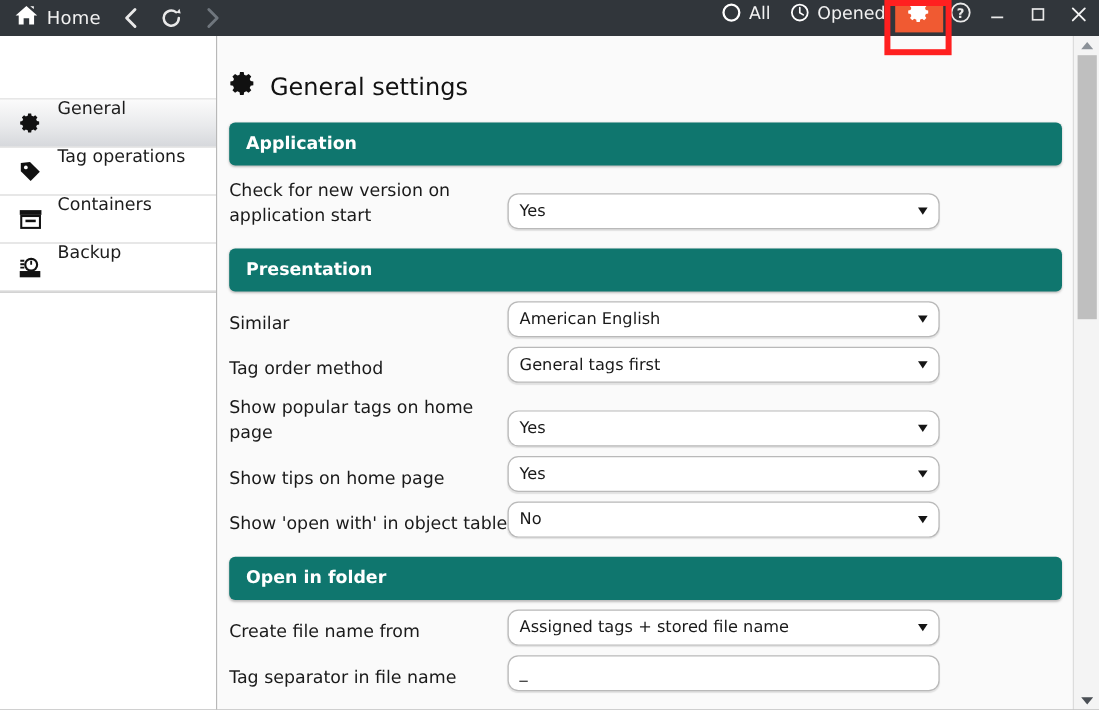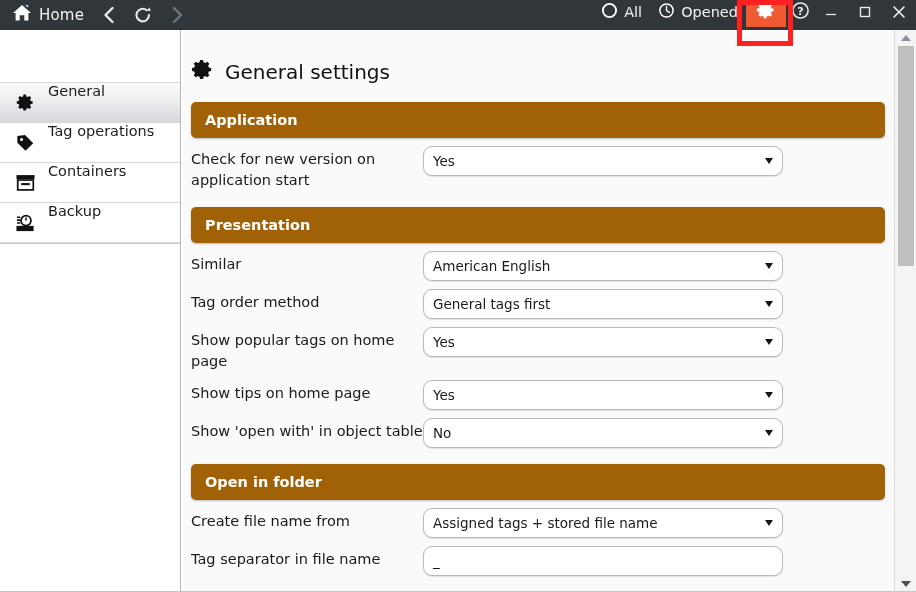--- a/index.html
+++ b/index.html
@@ -165,34 +165,34 @@
     display: flex;
     align-items: center;
     gap: 11px;
     padding: 28px 0 0 9px;
     color: #111;
     font-size: 20px;
   }
   .section-header {
     margin: 16px 9px 0 9px;
     height: 36px;
-    background: #a16207;
+    background: #0f766e;
     border-radius: 5px;
     display: flex;
     align-items: center;
     color: #ffffff;
     font-size: 14.5px;
     font-weight: bold;
     padding-left: 14px;
     box-sizing: border-box;
     box-shadow: 0 1px 2px rgba(0,0,0,.25);
   }
   .row {
     display: flex;
-    align-items: flex-start;
+    align-items: flex-end;
     padding: 0 9px;
     margin-top: 8px;
   }
   .row .lbl {
     width: 232px;
     flex: 0 0 232px;
     color: #1a1a1a;
     font-size: 14.5px;
     line-height: 21px;
     padding-top: 3px;

